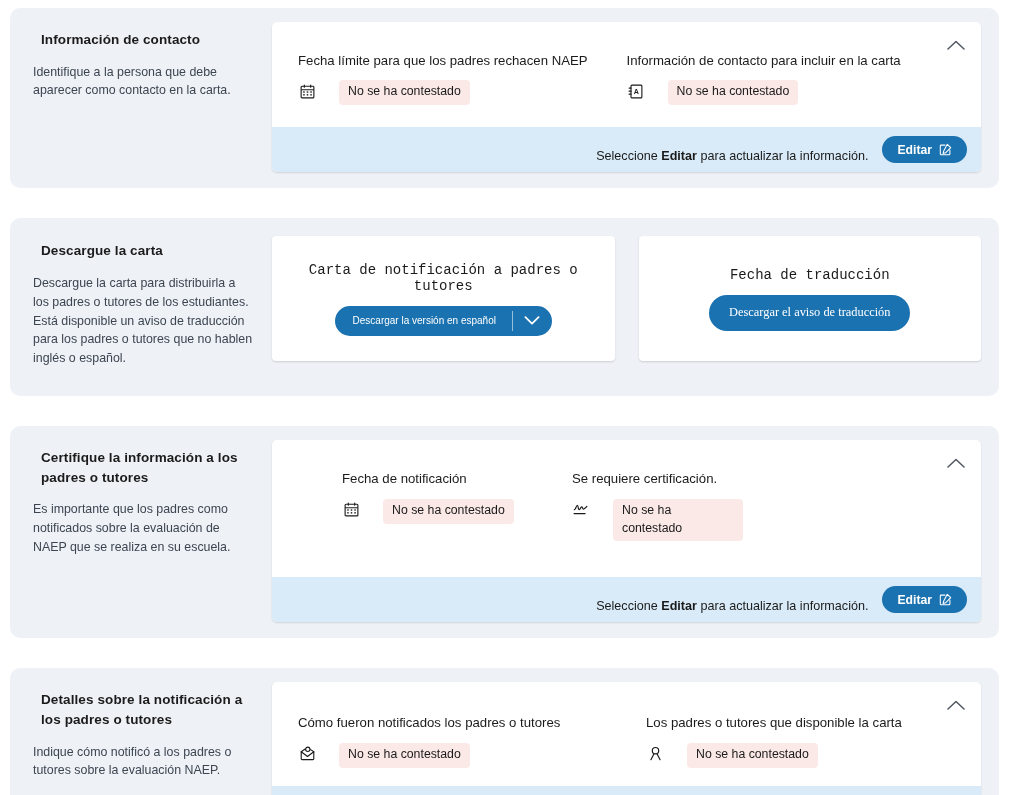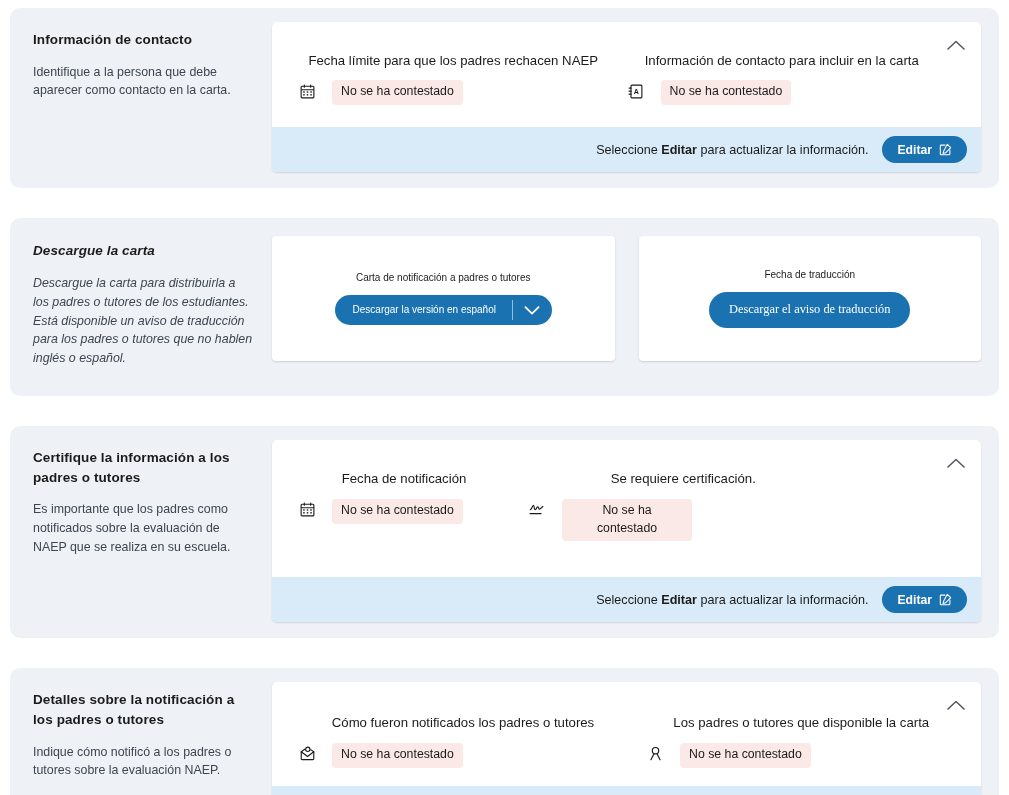--- a/index.html
+++ b/index.html
@@ -36,21 +36,21 @@
     width: 248px;
     flex: 0 0 248px;
     padding: 8px 18px 0 9px;
     box-sizing: border-box;
   }
   .aside-title {
     font-size: 13.5px;
     font-weight: bold;
     color: #1b1b1b;
     line-height: 1.45;
-    margin: 0 0 13px 0;
+    margin: 0 0 13px 8px;
     letter-spacing: .1px;
   }
   .aside-desc {
     font-size: 12.4px;
     color: #3d4551;
     line-height: 1.52;
     margin: 0;
   }
 
   
@@ -80,38 +80,37 @@
     display: flex;
     align-items: center;
     justify-content: center;
   }
   .collapse-btn svg { display: block; }
 
   
   .fields {
     display: flex;
     gap: 0;
-    text-align: center;
   }
   .field {
     flex: 0 0 50%;
     box-sizing: border-box;
     padding-right: 18px;
     min-width: 0;
   }
   .field-label {
     font-size: 13.2px;
     color: #1b1b1b;
     margin: 0 0 10px 0;
     line-height: 1.4;
   }
   .field-value-row {
     display: flex;
     align-items: flex-start;
-    gap: 16px;
+    gap: 23px;
   }
   .field-icon {
     flex: 0 0 auto;
     width: 18px;
     height: 18px;
     margin-top: 2px;
     display: flex;
     align-items: center;
     justify-content: center;
     color: #1b1b1b;
@@ -126,21 +125,21 @@
     padding: 3px 9px 4px 9px;
     border-radius: 4px;
   }
   .pill-narrow { max-width: 112px; }
 
   
   .panel-footer {
     background: #d9ebf8;
     padding: 9px 14px;
     display: flex;
-    align-items: center;
+    align-items: flex-end;
     justify-content: flex-end;
     gap: 14px;
   }
   .footer-hint {
     font-size: 12.6px;
     color: #1b1b1b;
   }
   .footer-hint b { font-weight: bold; }
   .btn-edit {
     background: #1a72b0;
@@ -175,24 +174,25 @@
     min-height: 125px;
     display: flex;
     flex-direction: column;
     align-items: center;
     justify-content: center;
     padding: 18px 16px;
     box-sizing: border-box;
     min-width: 0;
   }
   .dl-title {
-    font-size: 10px;
+    font-size: 14px;
     color: #1b1b1b;
     margin: 0 0 12px 0;
     text-align: center;
+    font-family: Liberation Mono, monospace;
   }
   .split-btn {
     display: inline-flex;
     align-items: stretch;
     background: #1a72b0;
     border-radius: 19px;
     overflow: hidden;
   }
   .split-main {
     background: transparent;
@@ -229,21 +229,21 @@
     padding: 10px 20px 11px 20px;
     cursor: pointer;
     white-space: nowrap;
   }
 
   
   .section-contact   { min-height: 162px; }
   .section-download  { min-height: 178px; }
   .section-certify   { min-height: 196px; }
   .section-details   { min-height: 158px; margin-bottom: 0; }
-  .section-download .section-aside { padding-top: 9px; font-style: italic; }
+  .section-download .section-aside { padding-top: 9px; }
 </style>
 </head>
 <body>
 
 <div class="page">
 
   <section class="section section-contact">
     <div class="section-aside">
       <h2 class="aside-title">Información de contacto</h2>
       <p class="aside-desc">Identifique a la persona que debe aparecer como contacto en la carta.</p>
@@ -336,21 +336,21 @@
     </div>
   </section>
 
   <section class="section section-certify">
     <div class="section-aside">
       <h2 class="aside-title">Certifique la información a los padres o tutores</h2>
       <p class="aside-desc">Es importante que los padres como notificados sobre la evaluación de NAEP que se realiza en su escuela.</p>
     </div>
 
     <div class="panel">
-      <div class="panel-body" style="padding-bottom:36px;">
+      <div class="panel-body" style="padding-bottom:36px;margin-left:44px;">
         <button class="collapse-btn" aria-label="collapse">
           <svg width="18" height="12" viewBox="0 0 18 12" fill="none">
             <path d="M1 10L9 2.5L17 10" stroke="#565c65" stroke-width="1.6" stroke-linecap="round" stroke-linejoin="round"></path>
           </svg>
         </button>
 
         <div class="fields">
           <div class="field" style="flex:0 0 230px;">
             <p class="field-label">Fecha de notificación</p>
             <div class="field-value-row">

